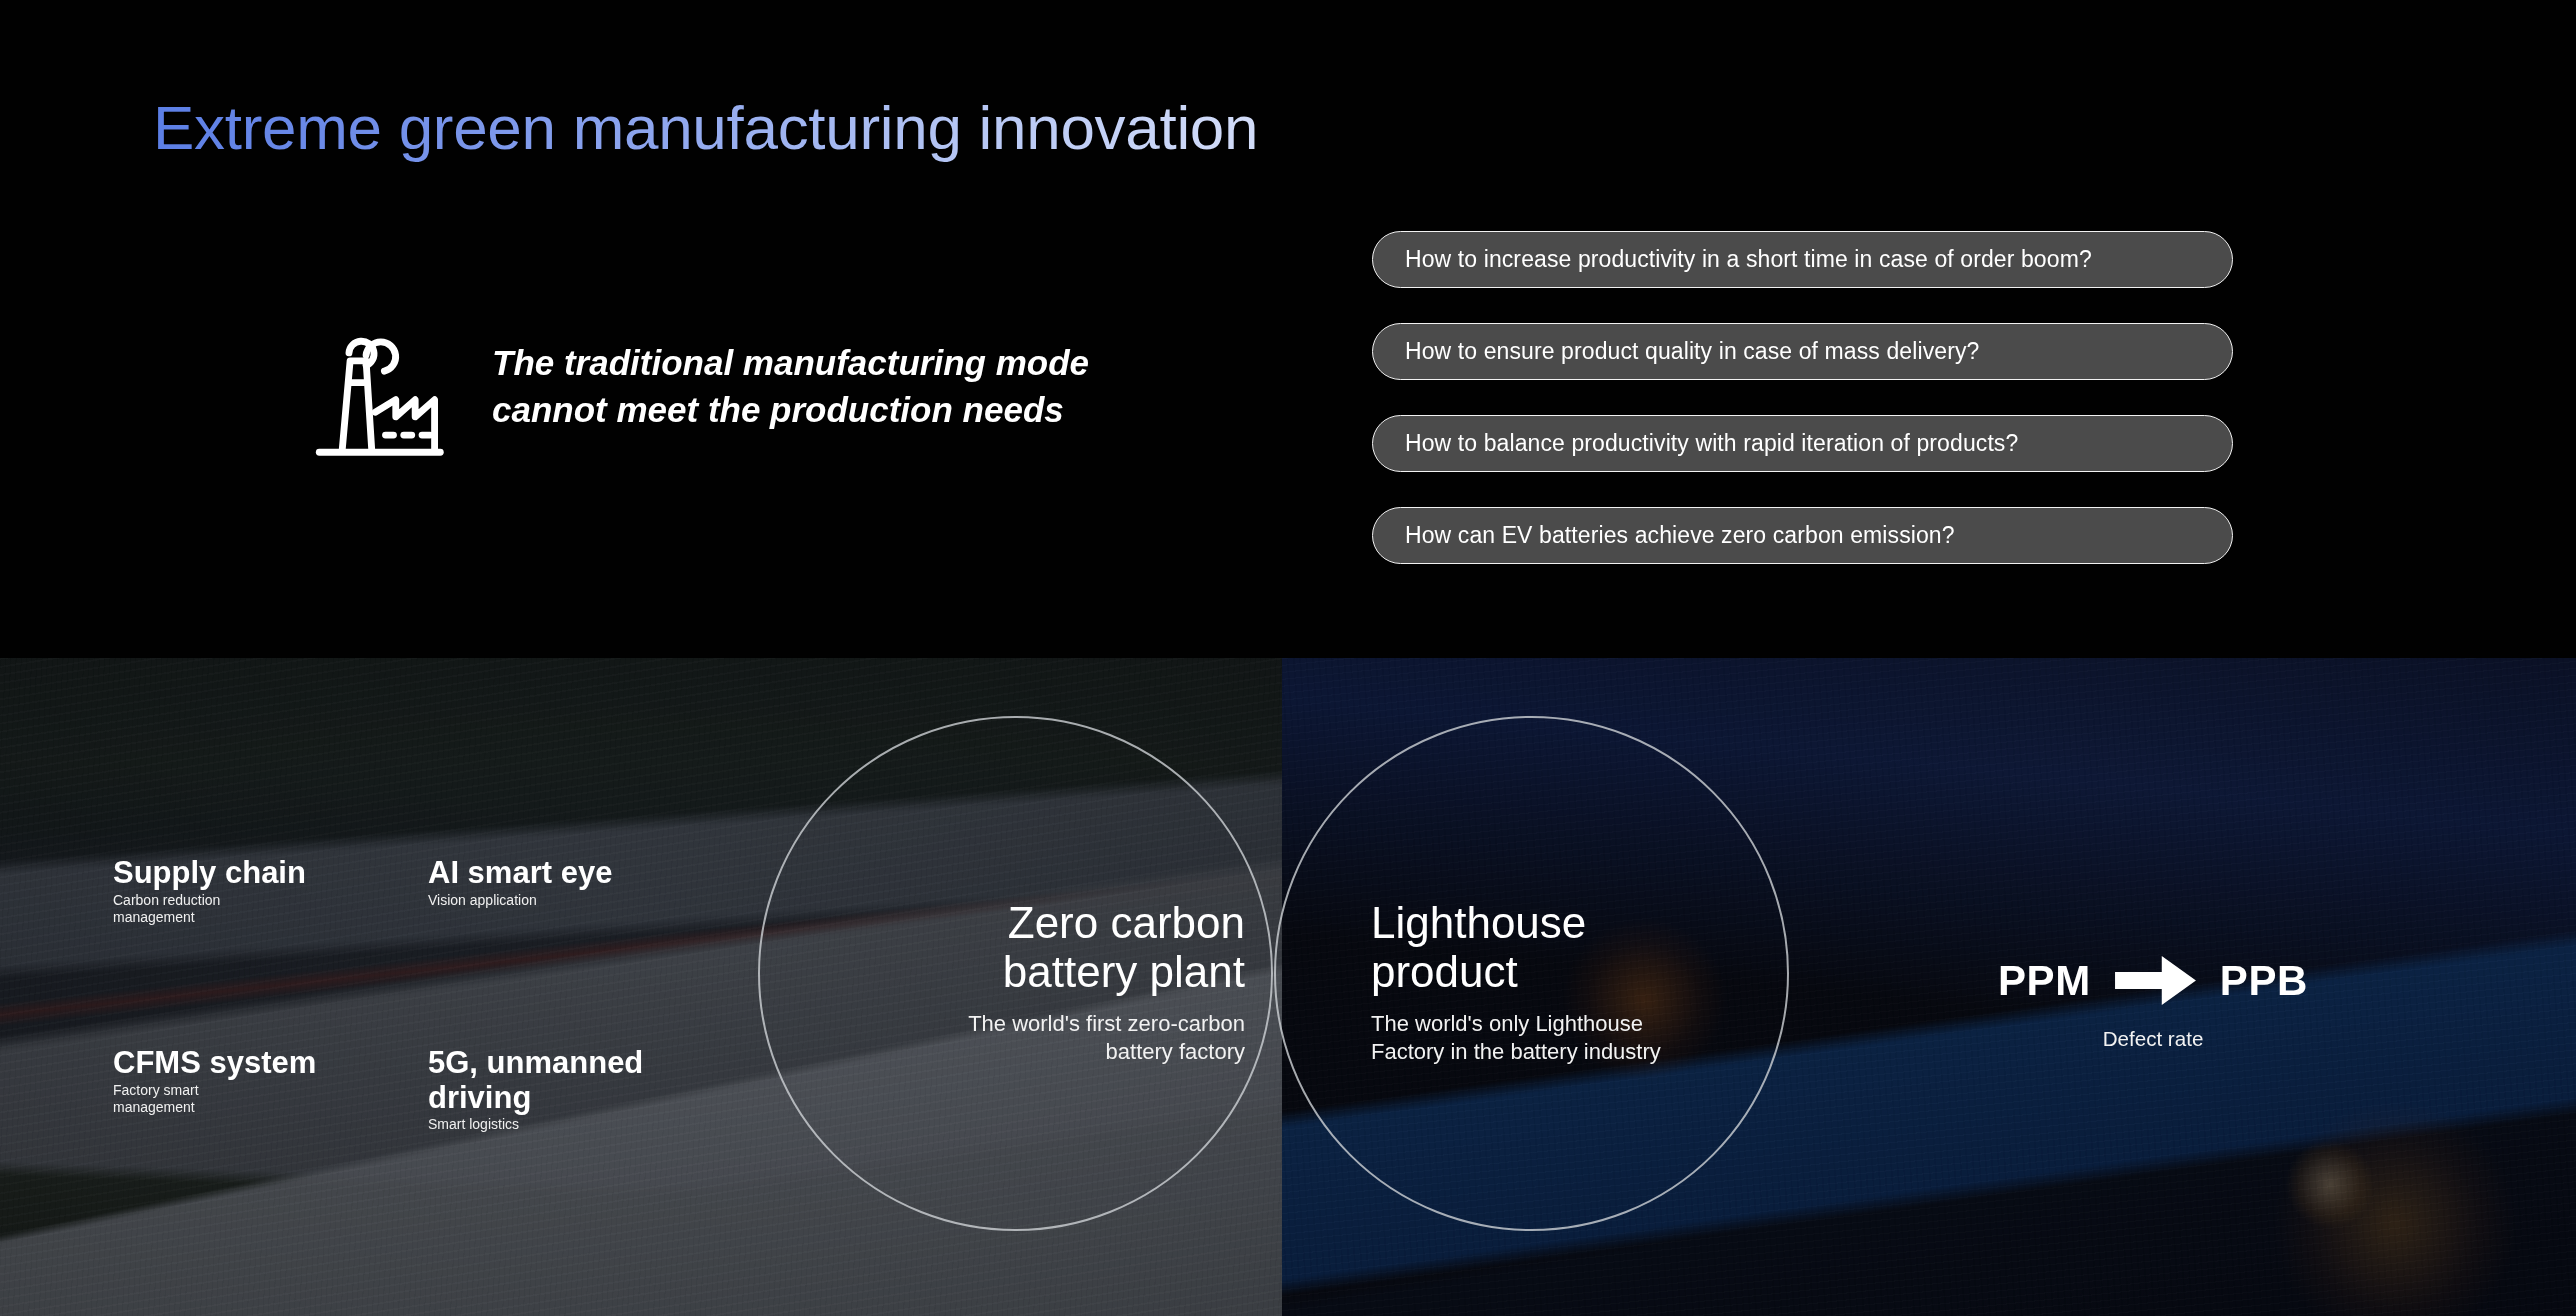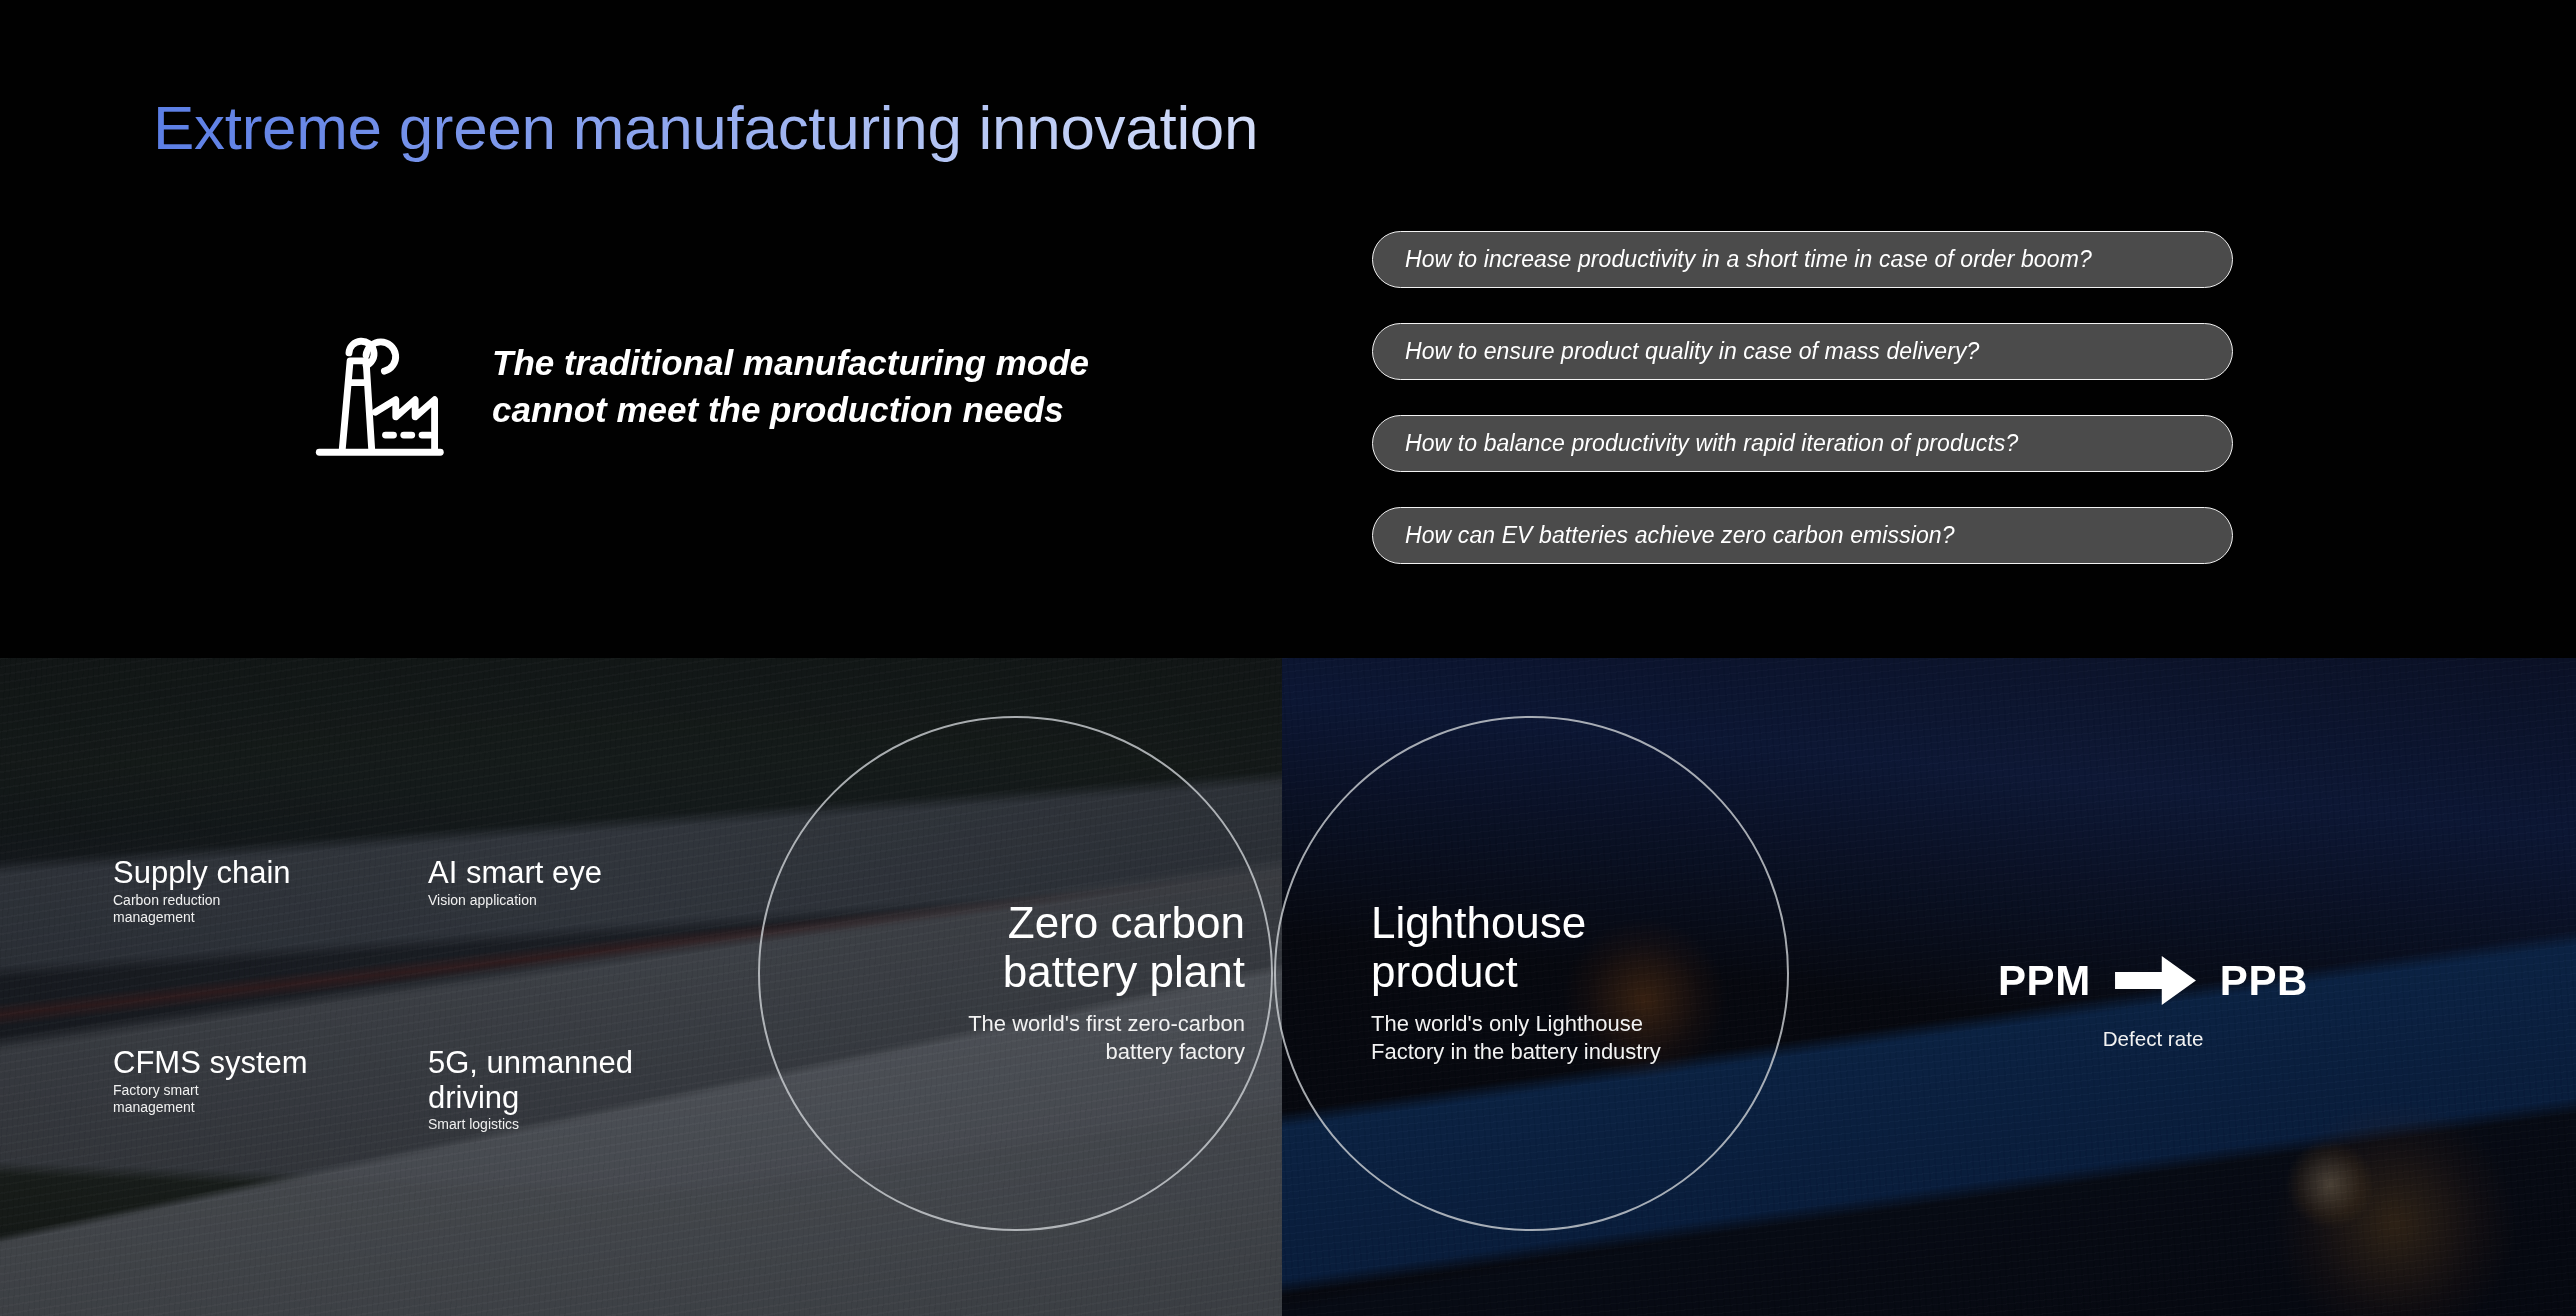--- a/index.html
+++ b/index.html
@@ -53,21 +53,20 @@
     line-height:1.35;
     white-space:nowrap;
   }
   #statement-text .line { display:block;font-style:italic; }
 
   
   #question-list {
     position:absolute;
     left:1372px; top:231px;
     width:861px;
-    font-style:italic;
   }
   .question-pill {
     position:relative;
     width:861px;
     height:57px;
     margin-bottom:35px;
     background:#4b4b4b;
     border:1.7px solid #f2f2f2;
     border-radius:30px;
     display:flex;
@@ -161,21 +160,21 @@
     left:1274px; top:716px;
     width:515px; height:515px;
   }
 
   
   .feature-label { position:absolute; }
   .feature-label .f-title {
     display:block;
     color:#ffffff;
     font-size:31px;
-    font-weight:400;
+    font-weight:700;
     line-height:1.12;
     white-space:pre-line;
   }
   .feature-label .f-sub {
     display:block;
     margin-top:1px;
     color:#f0f0f0;
     font-size:14px;
     font-weight:400;
     line-height:1.22;

